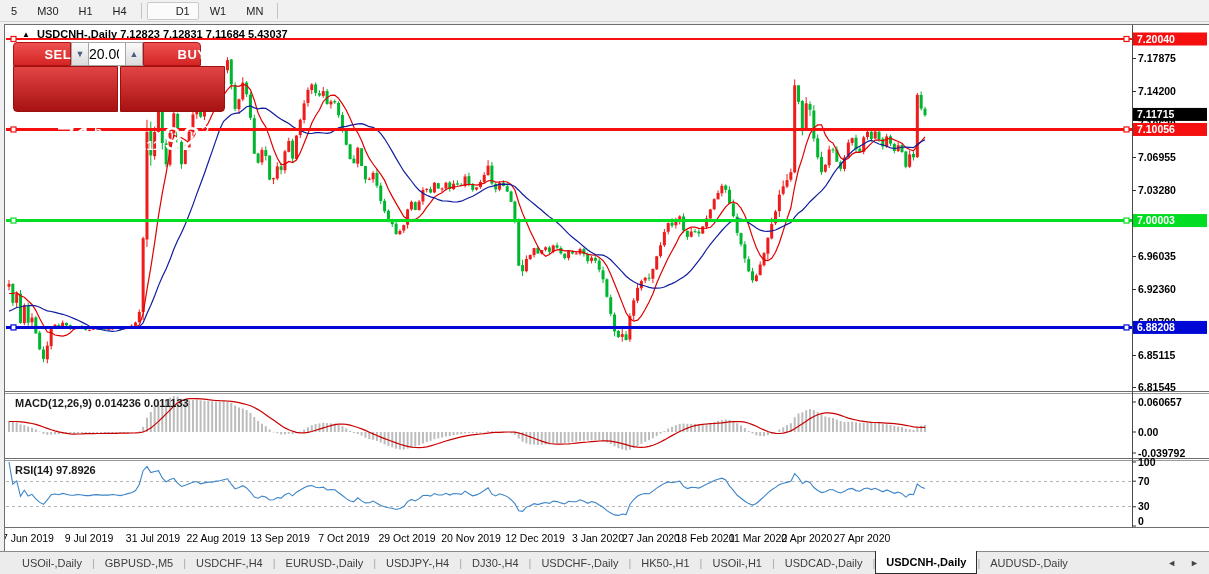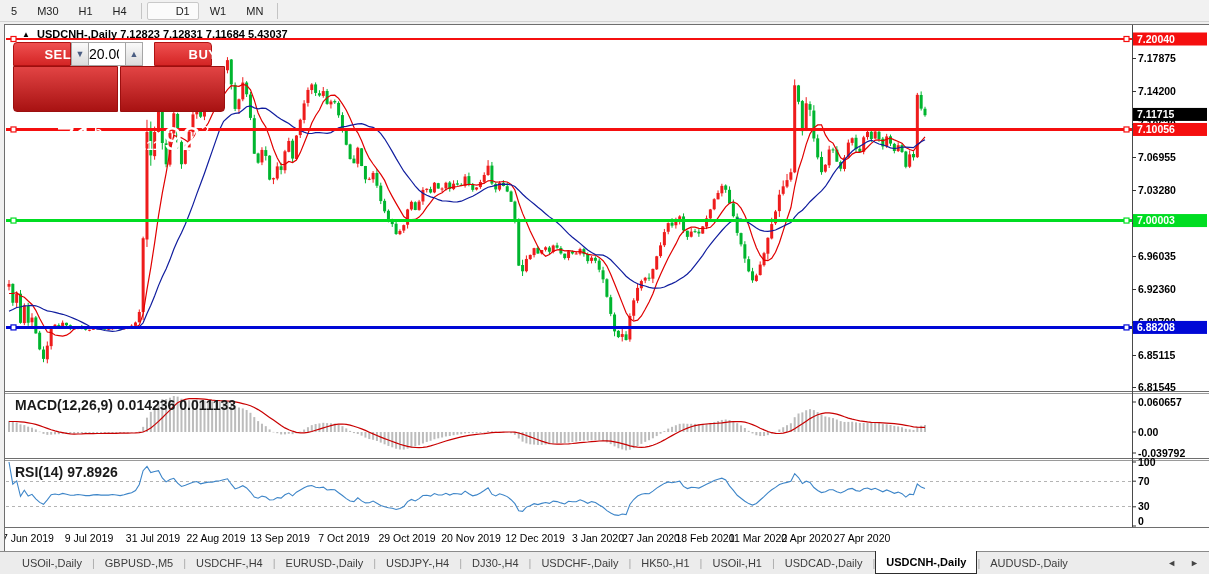--- a/index.html
+++ b/index.html
@@ -13,29 +13,29 @@
           border-radius:2px;cursor:default;}
   .tf-btn.active{background:#fbfbfb;border:1px solid #c9c9c9;padding-left:28px;}
   .tf-sep{width:1px;height:16px;background:#c4c4c4;margin:0 4px;}
   
   .chart-window{position:absolute;left:4px;top:24px;width:1205px;height:527px;
                 background:#ffffff;border-left:1px solid #6e6e6e;border-top:1px solid #6e6e6e;}
   .chart-window svg{position:absolute;left:0;top:0;}
   .chart-title{position:absolute;left:17px;top:3px;font-size:11px;font-weight:700;color:#000;
                z-index:5;white-space:nowrap;}
   .chart-title .mark{font-size:8px;position:relative;top:-1px;margin-right:4px;}
-  .ind-label{position:absolute;left:10px;font-size:14px;font-weight:700;color:#1a1a1a;z-index:5;white-space:nowrap;}
+  .ind-label{position:absolute;left:10px;font-size:11px;font-weight:700;color:#1a1a1a;z-index:5;white-space:nowrap;}
   
   .trade-panel{position:absolute;left:8px;top:17px;z-index:6;width:212px;}
   .tp-row1{display:flex;height:24px;}
   .tp-btn{width:58px;height:24px;color:#fff;font-size:13px;font-weight:700;letter-spacing:.5px;
           display:flex;align-items:center;justify-content:center;
           background:linear-gradient(#ef5050,#d42525);border:1px solid #b01212;padding-left:40px;}
   .tp-btn.sell{border-radius:4px 0 0 0;}
-  .tp-btn.buy{border-radius:0 4px 0 0;margin-left:11px;}
+  .tp-btn.buy{border-radius:0 4px 0 0;}
   .tp-spin{width:18px;height:24px;background:linear-gradient(#fafafa,#dcdcdc);border:1px solid #a6a6a6;
            display:flex;align-items:center;justify-content:center;font-size:9px;color:#4a5d82;}
   .tp-vol{width:36px;height:24px;border:1px solid #a6a6a6;border-left:none;border-right:none;
           font-family:"Liberation Sans",sans-serif;font-size:14px;color:#000;text-align:right;
           padding:0 6px 0 0;outline:none;}
   .tp-row2{display:flex;margin-top:0px;}
   .tp-price{width:105px;height:46px;background:linear-gradient(#e24444,#a81212);
             border:1px solid #9c0f0f;color:#fff;display:flex;align-items:baseline;
             justify-content:center;padding-top:6px;}
   .tp-price.bid{border-radius:0 0 0 4px;margin-right:2px;}

